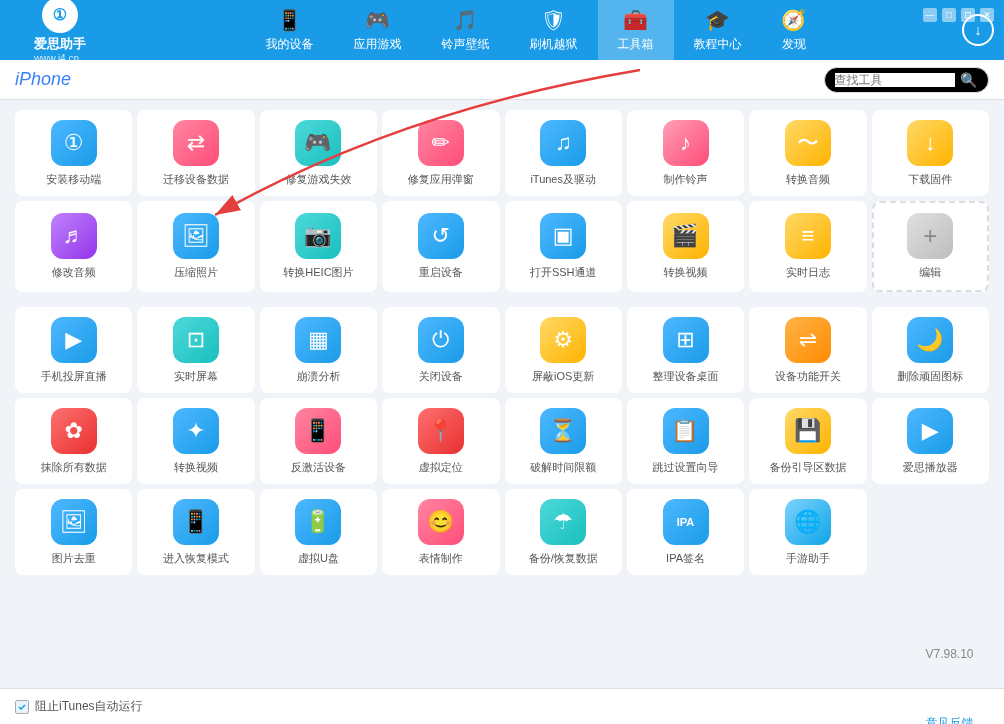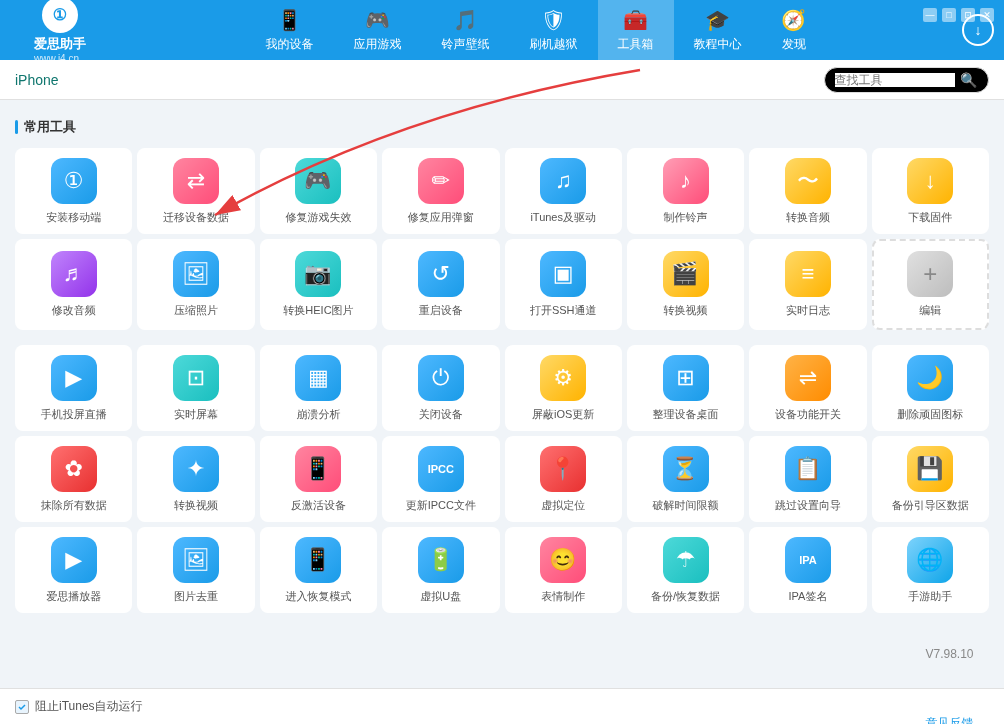--- a/index.html
+++ b/index.html
@@ -10,21 +10,21 @@
     .logo-area { display: flex; flex-direction: column; align-items: center; width: 100px; }
     .logo-circle { width: 36px; height: 36px; background: #fff; border-radius: 50%; display: flex; align-items: center; justify-content: center; font-size: 16px; font-weight: bold; color: #1a9be8; }
     .logo-text { color: #fff; font-size: 11px; margin-top: 2px; }
     .nav-items { display: flex; flex: 1; justify-content: center; gap: 0; }
     .nav-item { display: flex; flex-direction: column; align-items: center; padding: 8px 20px; color: #fff; cursor: pointer; font-size: 12px; gap: 4px; }
     .nav-item.active { background: rgba(255,255,255,0.2); }
     .download-btn { width: 32px; height: 32px; border-radius: 50%; border: 2px solid #fff; display: flex; align-items: center; justify-content: center; color: #fff; cursor: pointer; font-size: 14px; }
 
     
     .device-bar { background: #fff; border-bottom: 1px solid #e0e0e0; display: flex; align-items: center; height: 40px; padding: 0 15px; }
-    .device-name { font-size: 14px; color: #0f766e; flex: 1; }
+    .device-name { font-size: 18px; color: #3b82f6; flex: 1; font-style: italic; }
     .search-box { display: flex; align-items: center; border: 1px solid #ddd; border-radius: 15px; padding: 4px 10px; gap: 6px; background: #000000; }
     .search-input { border: none; outline: none; font-size: 12px; color: #999; width: 120px; }
     .search-icon { color: #999; font-size: 14px; }
 
     
     .content { padding: 10px 15px; background: #f0f4f8; height: calc(724px - 100px - 36px); overflow-y: auto; }
     .section-title { font-size: 13px; font-weight: bold; color: #333; margin: 8px 0 12px 0; display: flex; align-items: center; gap: 6px; }
     .section-title::before { content: ''; display: inline-block; width: 3px; height: 14px; background: #1a9be8; border-radius: 2px; }
 
     .tools-grid { display: grid; grid-template-columns: repeat(8, 1fr); gap: 5px; margin-bottom: 15px; }
@@ -118,21 +118,20 @@
   <defs>
     <marker id="arrowhead" markerWidth="10" markerHeight="7" refX="10" refY="3.5" orient="auto">
       <polygon points="0 0, 10 3.5, 0 7" fill="#e53e3e"></polygon>
     </marker>
   </defs>
   <path d="M 640 10 Q 400 50 215 155" stroke="#e53e3e" stroke-width="2.5" fill="none" marker-end="url(#arrowhead)"></path>
 </svg>
 
 <div class="content">
 
-  <div class="section-title">常用工具</div>
   <div class="tools-grid">
 
     <div class="tool-item">
       <div class="tool-icon ic-blue" style="color:#fff;font-size:22px;">①</div>
       <div class="tool-label">安装移动端</div>
     </div>
     <div class="tool-item">
       <div class="tool-icon ic-pink" style="color:#fff;font-size:22px;">⇄</div>
       <div class="tool-label">迁移设备数据</div>
     </div>
@@ -233,24 +232,20 @@
       <div class="tool-icon ic-red" style="color:#fff;font-size:22px;">✿</div>
       <div class="tool-label">抹除所有数据</div>
     </div>
     <div class="tool-item">
       <div class="tool-icon ic-blue" style="color:#fff;font-size:22px;">✦</div>
       <div class="tool-label">转换视频</div>
     </div>
     <div class="tool-item">
       <div class="tool-icon ic-pink" style="color:#fff;font-size:22px;">📱</div>
       <div class="tool-label">反激活设备</div>
-    </div>
-    <div class="tool-item">
-      <div class="tool-icon ic-blue" style="color:#fff;font-size:11px;font-weight:bold;">IPCC</div>
-      <div class="tool-label">更新IPCC文件</div>
     </div>
     <div class="tool-item">
       <div class="tool-icon ic-red" style="color:#fff;font-size:22px;">📍</div>
       <div class="tool-label">虚拟定位</div>
     </div>
     <div class="tool-item">
       <div class="tool-icon ic-blue" style="color:#fff;font-size:22px;">⏳</div>
       <div class="tool-label">破解时间限额</div>
     </div>
     <div class="tool-item">

